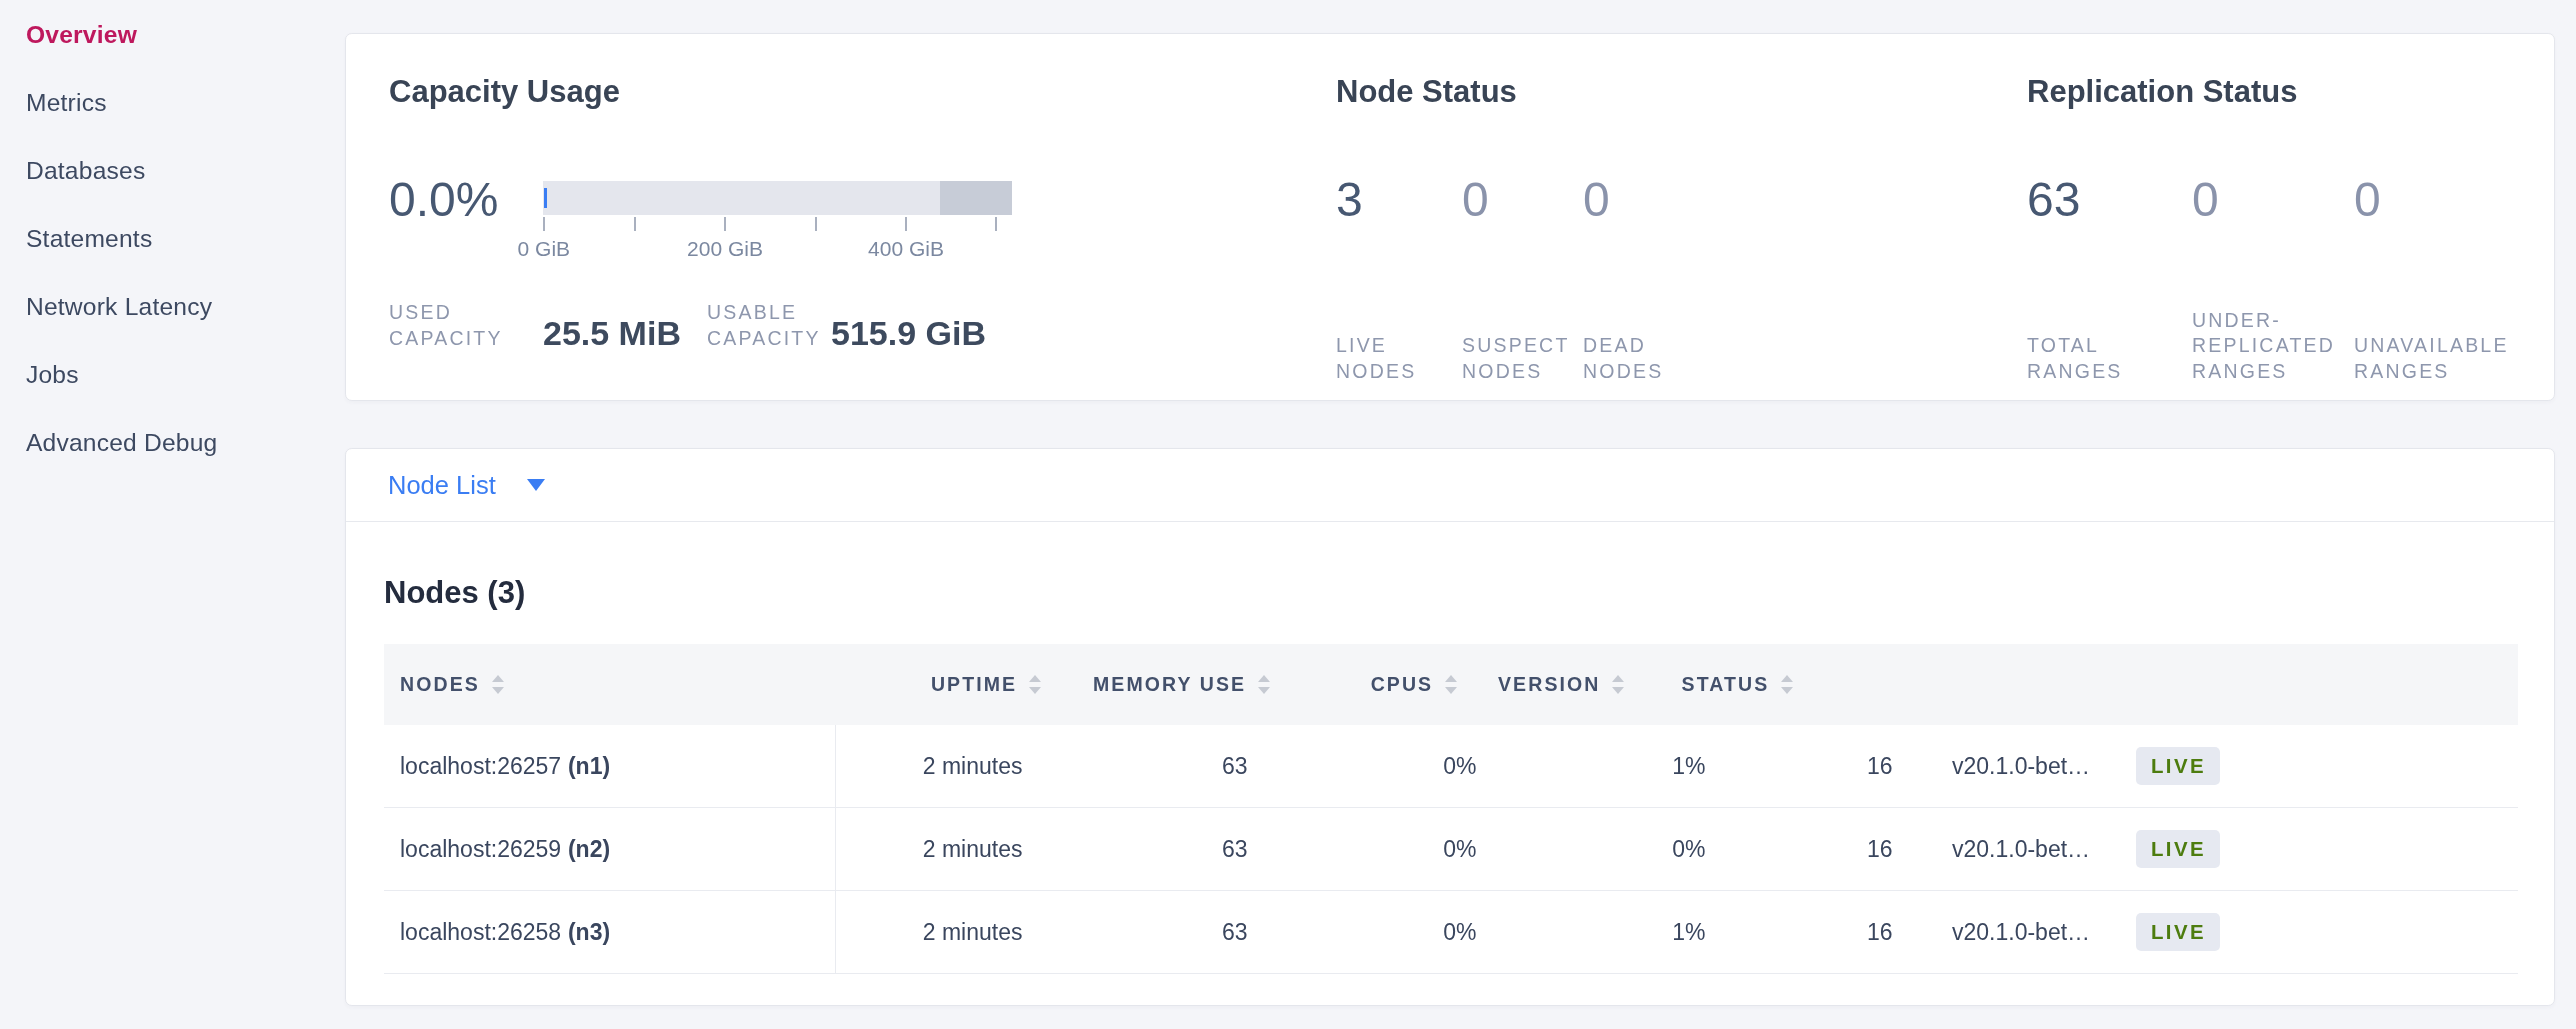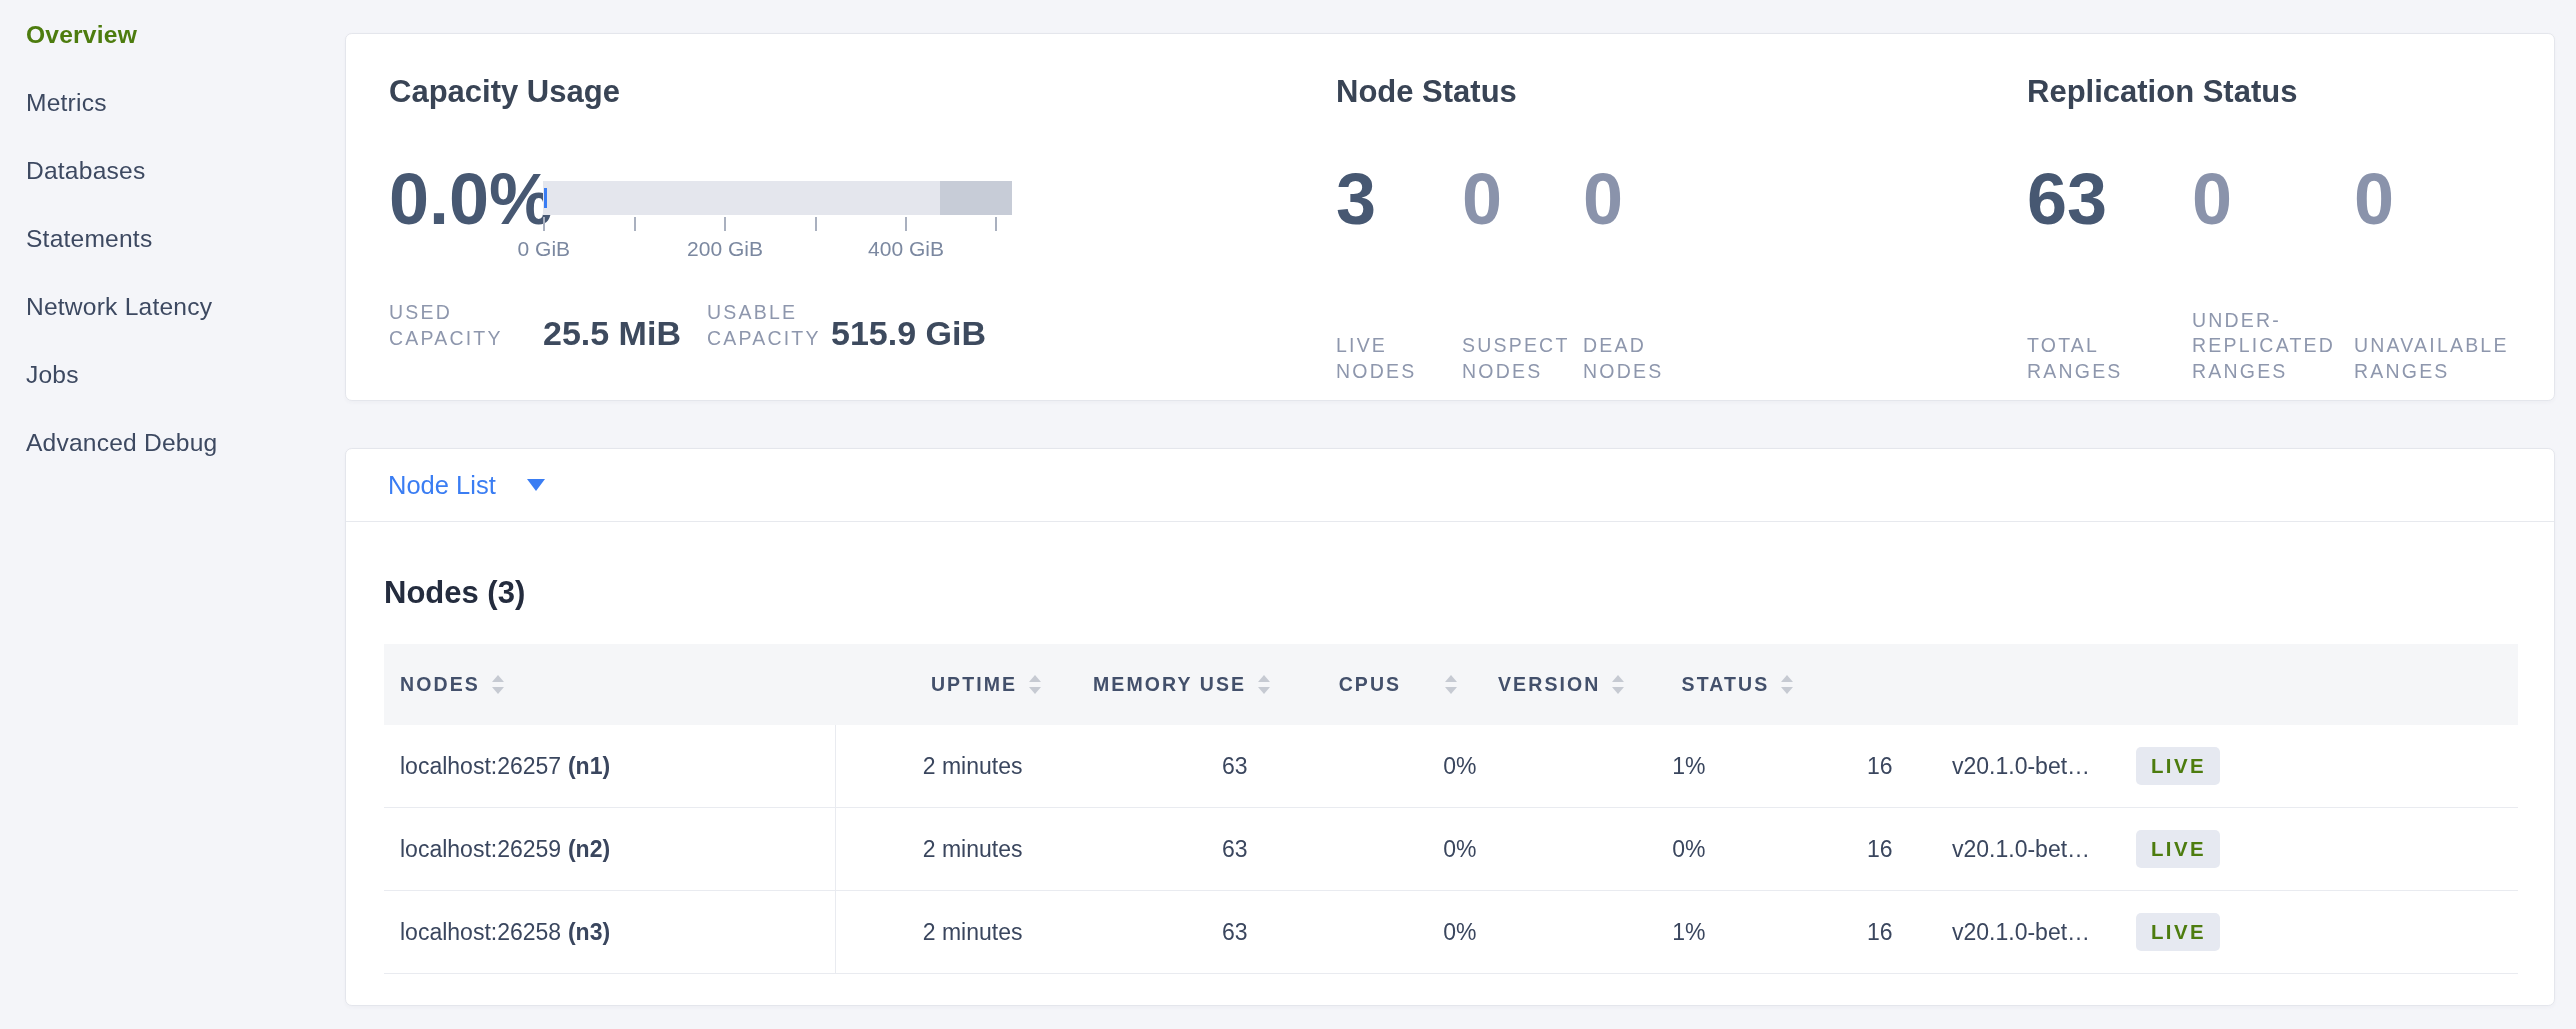--- a/index.html
+++ b/index.html
@@ -12,35 +12,35 @@
     overflow:hidden;
   }
 
   
   .sidebar { position:absolute; left:26px; top:0.8px; width:289px; }
   .nav-item {
     height:68px; line-height:68px;
     font-size:24.6px; color:#3d4961; cursor:pointer;
     letter-spacing:0.2px;
   }
-  .nav-item.active { color:#4d7c0f; font-weight:700; }
+  .nav-item.active { color:#be185d; font-weight:700; }
 
   
   .card {
     position:absolute; left:345px; width:2210px;
     background:#ffffff; border:1.7px solid #e4e6ec; border-radius:6.8px;
     box-shadow:0 1.7px 3.4px rgba(60,70,90,.03);
   }
   #card-summary { top:33px; height:368px; }
   #card-nodes   { top:448px; height:558px; }
 
   .section { position:absolute; top:0; height:100%; }
   .section-title { position:absolute; top:40px; font-size:31px; font-weight:600; color:#394455; white-space:nowrap; }
 
-  .big-num { font-size:72px; font-weight:700; line-height:59px; color:#475872; }
+  .big-num { font-size:48px; font-weight:400; line-height:59px; color:#475872; }
   .big-num.muted { color:#8a93ab; }
 
   .stat-label {
     font-size:19.5px; letter-spacing:2.2px; color:#8e97ad;
     line-height:25.5px; text-transform:uppercase;
   }
 
   
   #sec-capacity { left:43px; width:934px; }
   .cap-percent { position:absolute; left:0; top:136px; }
@@ -83,21 +83,21 @@
     border-left:9.3px solid transparent; border-right:9.3px solid transparent;
     border-top:12px solid #3a7df3;
   }
   .nodes-heading { margin:51px 0 0 38px; font-size:31px; font-weight:700; color:#242c3e; line-height:39px; }
 
   .ntable { margin:32px 38px 0 38px; width:2134px; }
   .t-head { display:flex; height:81px; background:#f5f6f8; align-items:center; }
   .t-row  { display:flex; height:83px; align-items:center; border-bottom:1.7px solid #e9ebf0; background:#fff; }
   .hcell, .cell { display:flex; align-items:center; height:100%; }
   .c1{ width:452px; } .c2{ width:212px; } .c3{ width:225px; } .c4{ width:229px; }
-  .c5{ width:229px; } .c6{ width:187px;gap:32px; } .c7{ width:204px; } .c8{ width:396px; }
+  .c5{ width:229px; } .c6{ width:187px; } .c7{ width:204px; } .c8{ width:396px; }
   .al{ justify-content:flex-start; } .ar{ justify-content:flex-end; }
   .hcell { font-size:19.5px; font-weight:700; letter-spacing:2.1px; color:#43506b; cursor:pointer; }
   .hcell .htext { text-align:right; }
   .hcell.al .htext { text-align:left; }
   .hcell.c1 { padding-left:16px; }
   .hcell.c2,.hcell.c3,.hcell.c4,.hcell.c5,.hcell.c6 { padding-right:6.8px; }
   .hcell.c7 { padding-left:34px; } .hcell.c8 { padding-left:13.6px; }
   .htext.wrap { width:104px; line-height:23px; }
   .sort-icon { display:flex; flex-direction:column; margin-left:12px; row-gap:4.2px; }
   .sort-icon .up   { width:0;height:0;border-left:6px solid transparent;border-right:6px solid transparent;border-bottom:7.6px solid #c6cad2; }

